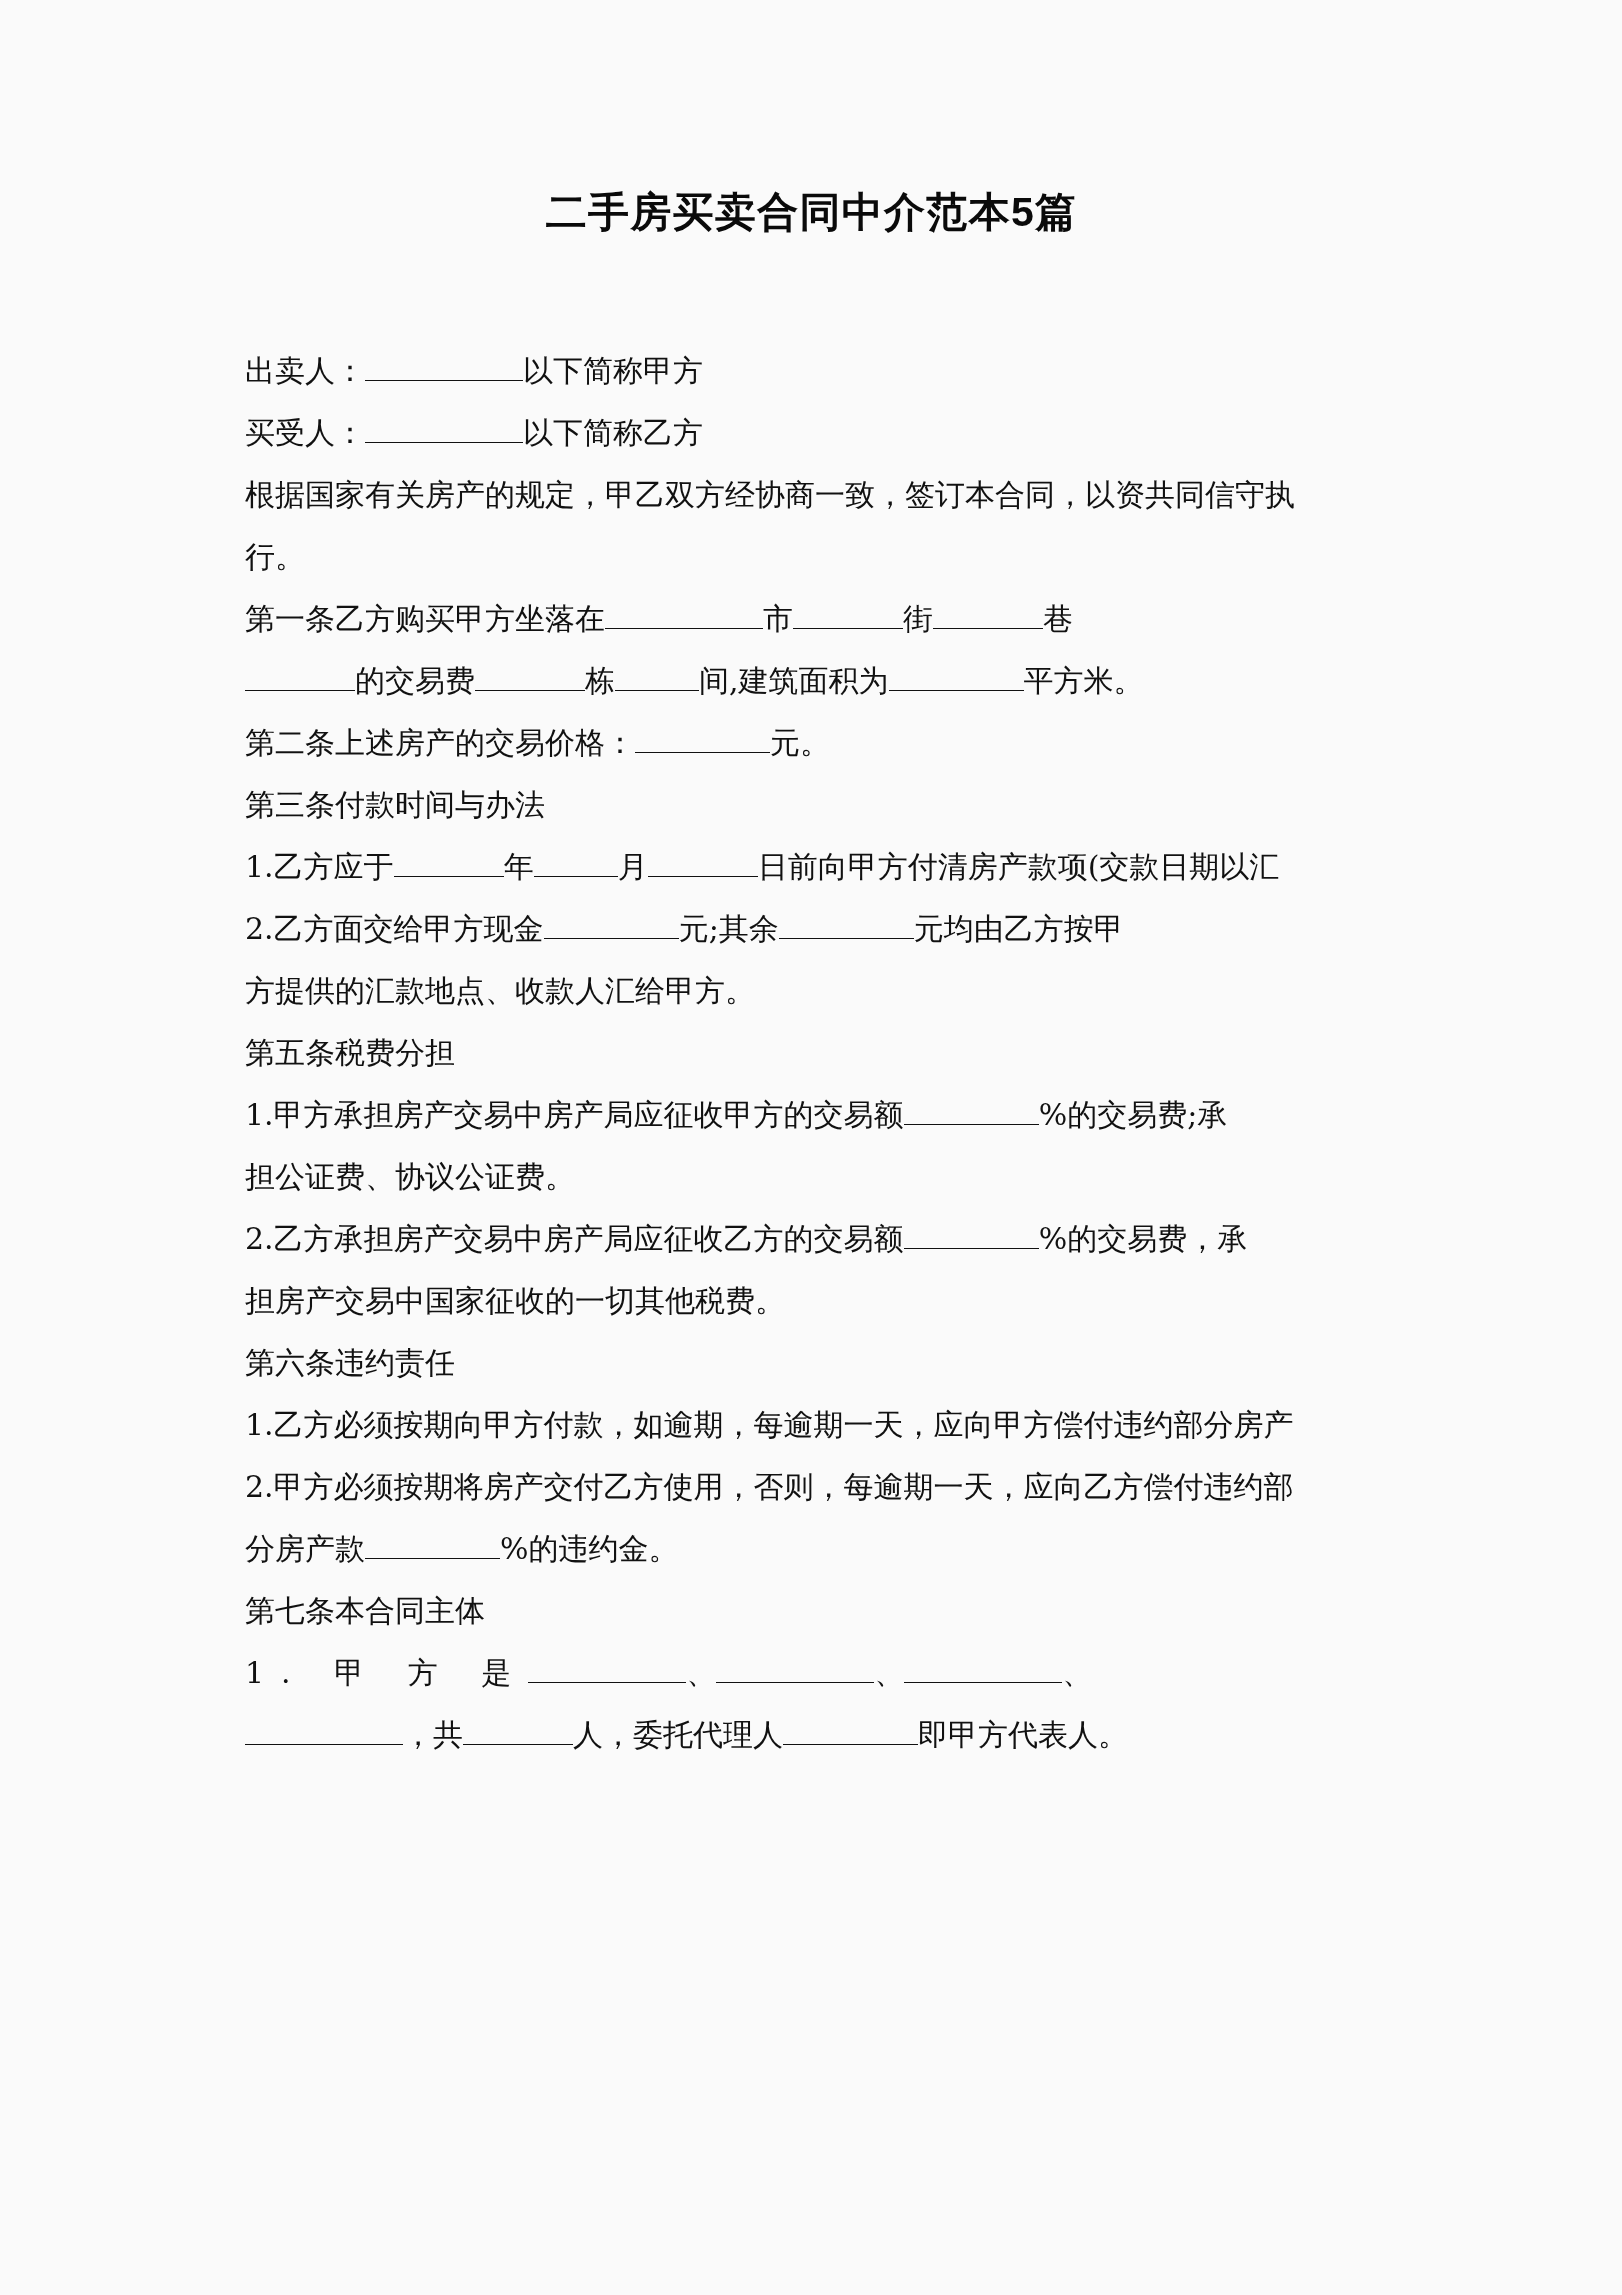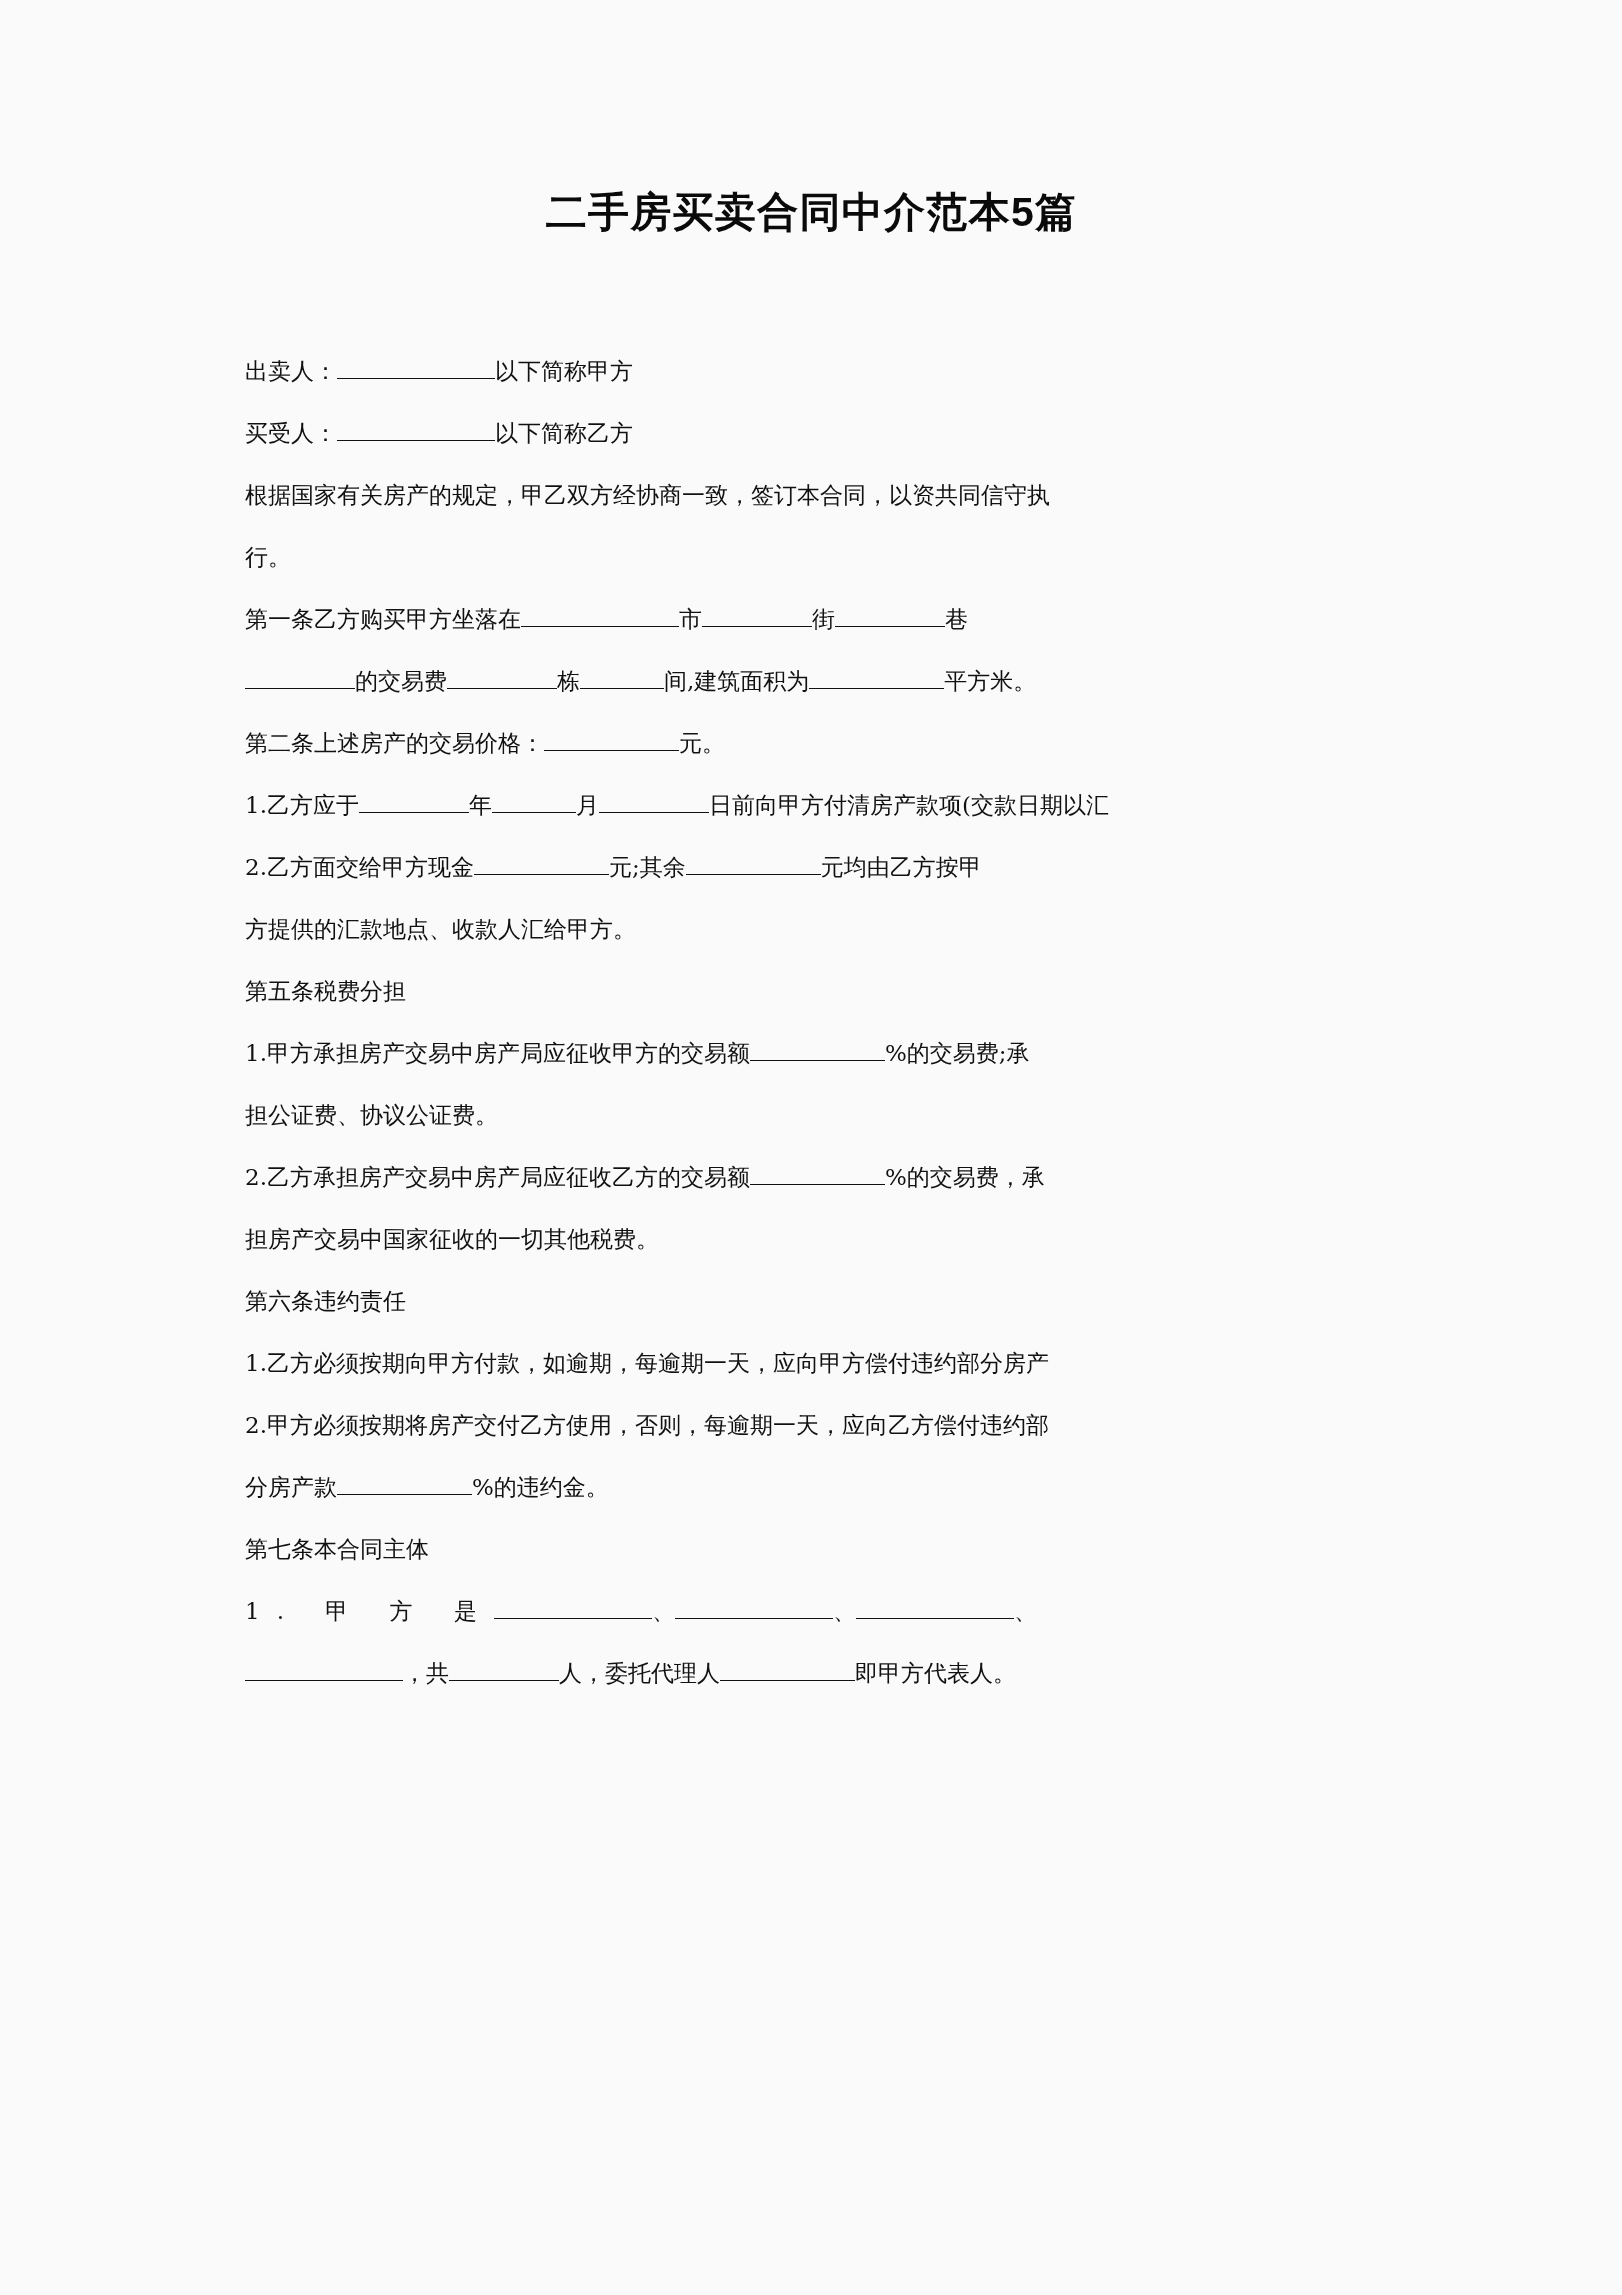--- a/index.html
+++ b/index.html
@@ -39,21 +39,21 @@
   }
 
   .body-block {
     position: absolute;
     left: 245px;
     top: 340px;
     width: 1139px;
   }
 
   .ln {
-    font-size: 23px;
+    font-size: 30px;
     line-height: 62px;
     height: 62px;
     color: #111111;
     white-space: nowrap;
     letter-spacing: 0px;
   }
 
   
   .ln.spread-lead > .lead {
     letter-spacing: 17px;
@@ -96,20 +96,21 @@
     </div>
 
     <div class="ln">
       <span class="blank b-md"></span><span>的交易费</span><span class="blank b-md"></span><span>栋</span><span class="blank b-sm"></span><span>间,建筑面积为</span><span class="blank b-lg"></span><span>平方米。</span>
     </div>
 
     <div class="ln">
       <span>第二条上述房产的交易价格：</span><span class="blank b-lg"></span><span>元。</span>
     </div>
 
+    <div class="ln">第三条付款时间与办法</div>
 
     <div class="ln">
       <span>1.乙方应于</span><span class="blank b-md"></span><span>年</span><span class="blank b-sm"></span><span>月</span><span class="blank b-md"></span><span>日前向甲方付清房产款项(交款日期以汇</span>
     </div>
 
     <div class="ln">
       <span>2.乙方面交给甲方现金</span><span class="blank b-lg"></span><span>元;其余</span><span class="blank b-lg"></span><span>元均由乙方按甲</span>
     </div>
     <div class="ln">方提供的汇款地点、收款人汇给甲方。</div>
 

